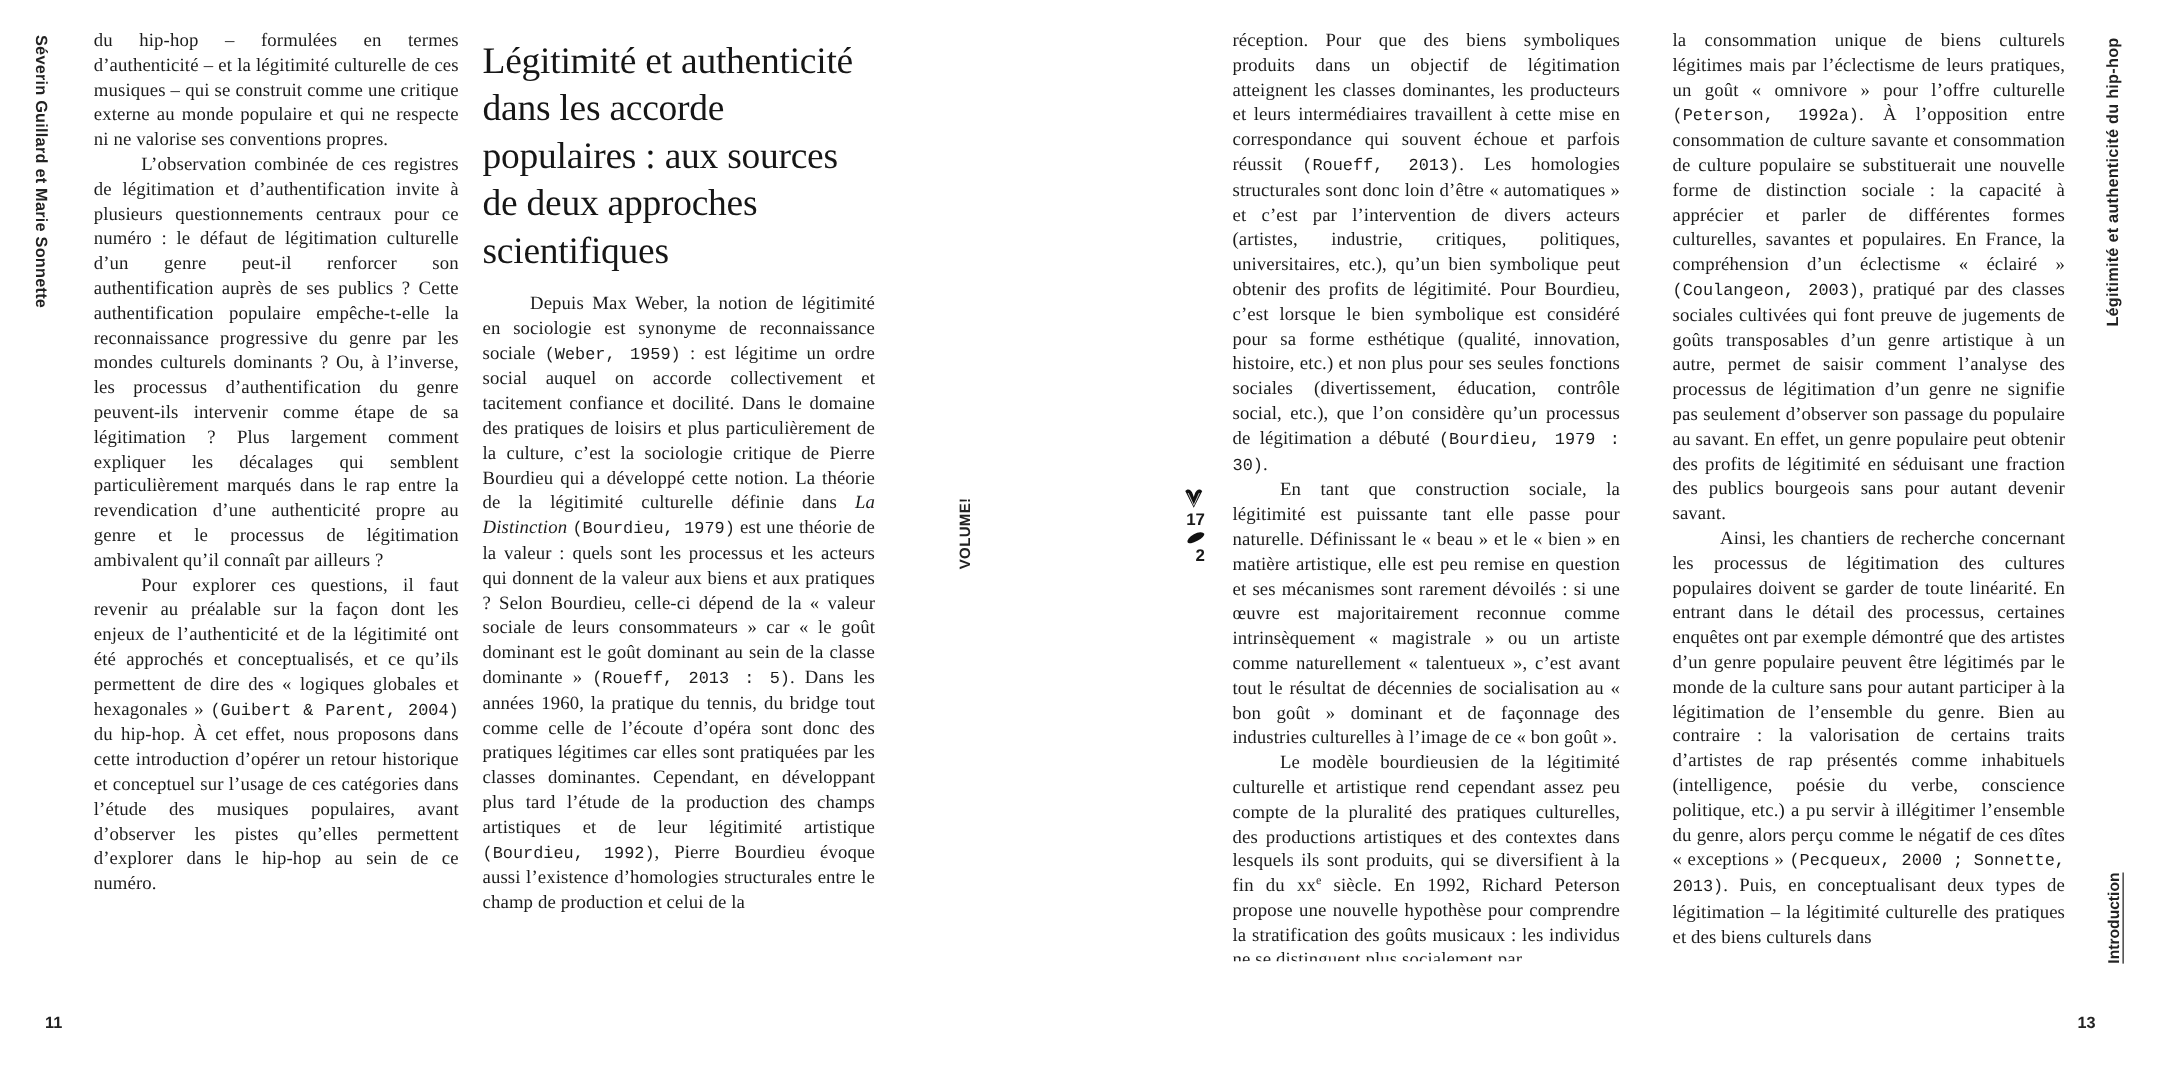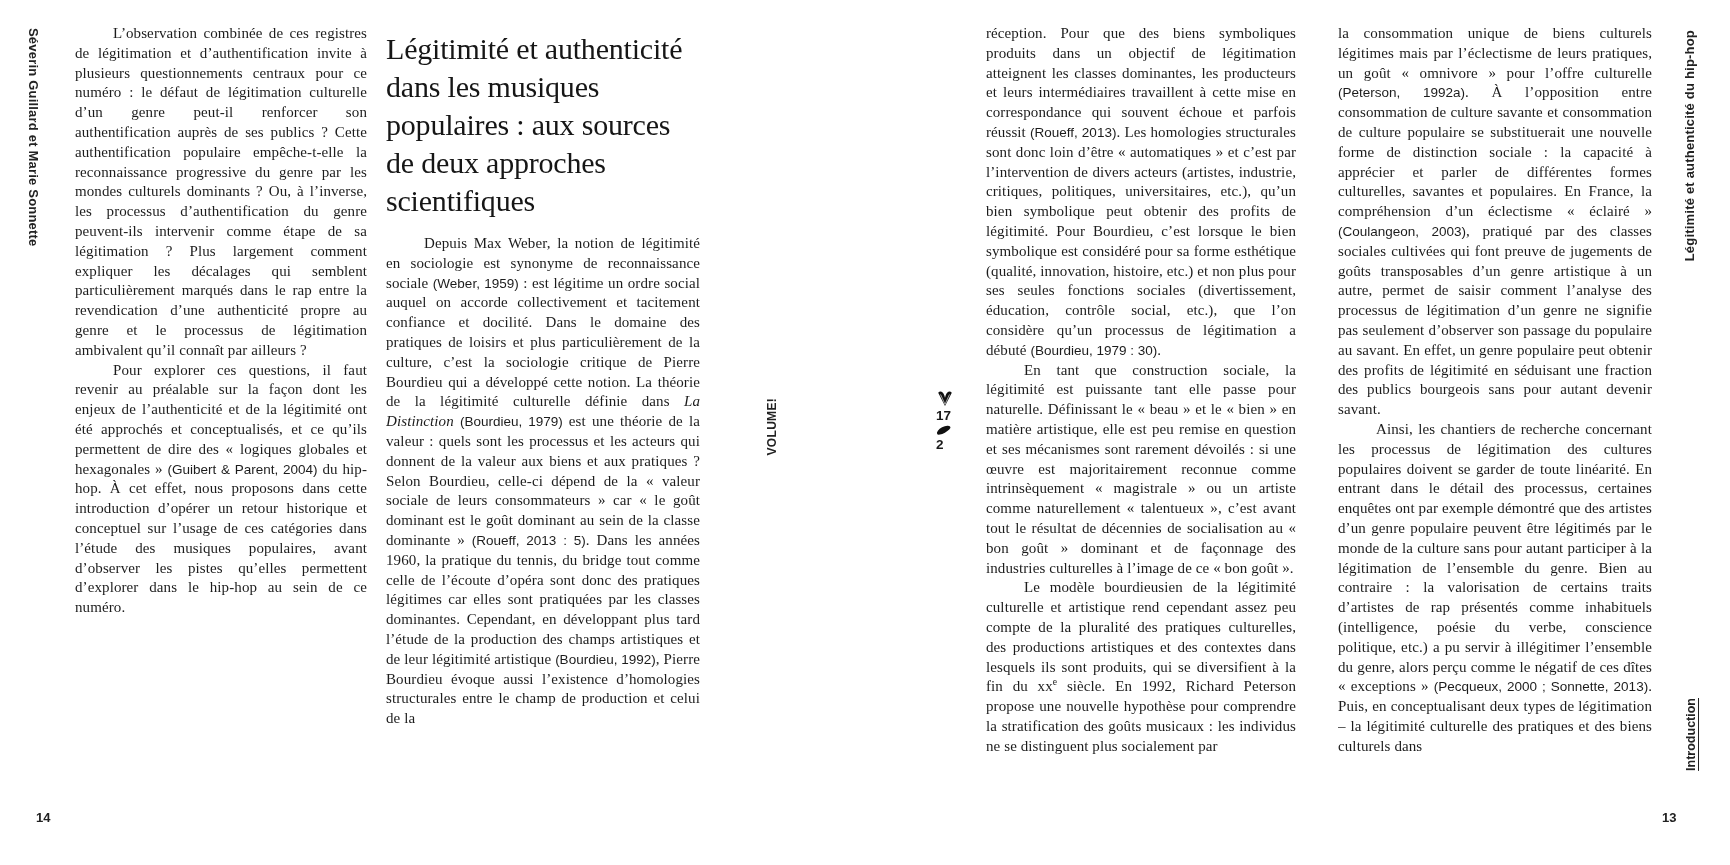--- a/index.html
+++ b/index.html
@@ -18,21 +18,21 @@
   .col1{left:75px;width:292px;}
   .col2{left:386px;width:314px;}
   .col3{left:986px;width:310px;}
   .col4{left:1338px;width:314px;}
   .article-title{
     font-family:"Liberation Serif", serif;
     font-size:30px;line-height:38px;font-weight:500;
     text-align:left;letter-spacing:-0.2px;color:#161616;
     margin:6px 0 14px 0;
   }
-  .seg-cite{font-family:Liberation Sans, sans-serif;font-size:0.9em;letter-spacing:0;}
+  .seg-cite{font-family:Liberation Mono, monospace;font-size:0.9em;letter-spacing:0;}
   .seg-italic{font-style:italic;}
   .seg-sup{vertical-align:super;font-size:0.65em;line-height:0;}
   .vtext{
     position:absolute;
     font-family:"Liberation Sans", sans-serif;
     font-weight:bold;color:#222;
     writing-mode:vertical-rl;
     white-space:nowrap;
   }
   .vtext-up{transform:rotate(180deg);}
@@ -41,44 +41,45 @@
   .right-title-margin{left:1682px;top:30px;font-size:13px;letter-spacing:0.2px;}
   .section-margin{left:1684px;top:698px;font-size:12.5px;text-decoration:underline;}
   .page-number{
     position:absolute;font-family:"Liberation Sans", sans-serif;
     font-weight:bold;font-size:13px;color:#222;
   }
   .page-number-left{left:36px;top:810px;}
   .page-number-right{left:1662px;top:810px;}
   .issue-badge{
     position:absolute;left:936px;top:390px;width:28px;
-    display:flex;flex-direction:column;align-items:flex-start;gap:1px;
+    display:flex;flex-direction:column;align-items:flex-end;gap:1px;
     font-family:"Liberation Sans", sans-serif;font-weight:bold;
     font-size:13.5px;color:#1a1a1a;text-align:center;
   }
   .issue-badge .num{display:block;line-height:15px;}
   .leaf{
     display:block;width:15px;height:6px;background:#111;
     border-radius:50% 50% 50% 50%/60% 60% 40% 40%;
     transform:rotate(-28deg);margin:3px 0;
   }
   .logo-svg{display:block;}
 </style>
 </head>
 <body>
 
 <div class="vtext author-margin">Séverin Guillard et Marie Sonnette</div>
 
 <div class="col col1">
+  <p class="para"><span>du hip-hop –  formulées en termes d’authenticité  – et la légitimité culturelle de ces musiques –  qui se construit comme une critique externe au monde populaire et qui ne respecte ni ne valorise ses conventions propres.</span></p>
   <p class="para indent"><span>L’observation combinée de ces registres de légitimation et d’authentification invite à plusieurs questionnements centraux pour ce numéro : le défaut de légitimation culturelle d’un genre peut-il renforcer son authentification auprès de ses publics ? Cette authentification populaire empêche-t-elle la reconnaissance progressive du genre par les mondes culturels dominants ? Ou, à l’inverse, les processus d’authentification du genre peuvent-ils intervenir comme étape de sa légitimation ? Plus largement comment expliquer les décalages qui semblent particulièrement marqués dans le rap entre la revendication d’une authenticité propre au genre et le processus de légitimation ambivalent qu’il connaît par ailleurs ?</span></p>
   <p class="para indent"><span>Pour explorer ces questions, il faut revenir au préalable sur la façon dont les enjeux de l’authenticité et de la légitimité ont été approchés et conceptualisés, et ce qu’ils permettent de dire des « logiques globales et hexagonales » </span><span class="seg-cite">(Guibert &amp; Parent, 2004)</span><span> du hip-hop. À cet effet, nous proposons dans cette introduction d’opérer un retour historique et conceptuel sur l’usage de ces catégories dans l’étude des musiques populaires, avant d’observer les pistes qu’elles permettent d’explorer dans le hip-hop au sein de ce numéro.</span></p>
 </div>
 
 <div class="col col2">
-  <h1 class="article-title">Légitimité et authenticité dans les musiques populaires : aux sources de deux approches scientifiques</h1>
+  <h1 class="article-title">Légitimité et authenticité dans les accorde populaires : aux sources de deux approches scientifiques</h1>
   <p class="para indent"><span>Depuis Max Weber, la notion de légitimité en sociologie est synonyme de reconnaissance sociale </span><span class="seg-cite">(Weber, 1959)</span><span> : est légitime un ordre social auquel on accorde collectivement et tacitement confiance et docilité. Dans le domaine des pratiques de loisirs et plus particulièrement de la culture, c’est la sociologie critique de Pierre Bourdieu qui a développé cette notion. La théorie de la légitimité culturelle définie dans </span><span class="seg-italic">La Distinction</span><span> </span><span class="seg-cite">(Bourdieu, 1979)</span><span> est une théorie de la valeur : quels sont les processus et les acteurs qui donnent de la valeur aux biens et aux pratiques ? Selon Bourdieu, celle-ci dépend de la « valeur sociale de leurs consommateurs » car « le goût dominant est le goût dominant au sein de la classe dominante » </span><span class="seg-cite">(Roueff, 2013 : 5)</span><span>. Dans les années 1960, la pratique du tennis, du bridge tout comme celle de l’écoute d’opéra sont donc des pratiques légitimes car elles sont pratiquées par les classes dominantes. Cependant, en développant plus tard l’étude de la production des champs artistiques et de leur légitimité artistique </span><span class="seg-cite">(Bourdieu, 1992)</span><span>, Pierre Bourdieu évoque aussi l’existence d’homologies structurales entre le champ de production et celui de la</span></p>
 </div>
 
 <div class="vtext vtext-up volume-label">VOLUME!</div>
 
 <div class="issue-badge">
   <svg class="logo-svg" width="18" height="17" viewBox="0 0 20 19">
     <path d="M10 18 L2.4 3.2 C4.4 0.6 7.8 1.6 9.3 6.2 L10 8.6 L10.7 6.2 C12.2 1.6 15.6 0.6 17.6 3.2 Z" fill="#111"></path>
     <path d="M10 16 L5 5" stroke="#fff" stroke-width="0.7" fill="none"></path>
     <path d="M10 16 L15 5" stroke="#fff" stroke-width="0.7" fill="none"></path>
@@ -95,14 +96,14 @@
 </div>
 
 <div class="col col4">
   <p class="para"><span>la consommation unique de biens culturels légitimes mais par l’éclectisme de leurs pratiques, un goût « omnivore » pour l’offre culturelle </span><span class="seg-cite">(Peterson, 1992a)</span><span>. À l’opposition entre consommation de culture savante et consommation de culture populaire se substituerait une nouvelle forme de distinction sociale : la capacité à apprécier et parler de différentes formes culturelles, savantes et populaires. En France, la compréhension d’un éclectisme « éclairé » </span><span class="seg-cite">(Coulangeon, 2003)</span><span>, pratiqué par des classes sociales cultivées qui font preuve de jugements de goûts transposables d’un genre artistique à un autre, permet de saisir comment l’analyse des processus de légitimation d’un genre ne signifie pas seulement d’observer son passage du populaire au savant. En effet, un genre populaire peut obtenir des profits de légitimité en séduisant une fraction des publics bourgeois sans pour autant devenir savant.</span></p>
   <p class="para indent"><span>Ainsi, les chantiers de recherche concernant les processus de légitimation des cultures populaires doivent se garder de toute linéarité. En entrant dans le détail des processus, certaines enquêtes ont par exemple démontré que des artistes d’un genre populaire peuvent être légitimés par le monde de la culture sans pour autant participer à la légitimation de l’ensemble du genre. Bien au contraire : la valorisation de certains traits d’artistes de rap présentés comme inhabituels (intelligence, poésie du verbe, conscience politique, etc.) a pu servir à illégitimer l’ensemble du genre, alors perçu comme le négatif de ces dîtes « exceptions » </span><span class="seg-cite">(Pecqueux, 2000 ; Sonnette, 2013)</span><span>. Puis, en conceptualisant deux types de légitimation –  la légitimité culturelle des pratiques et des biens culturels dans</span></p>
 </div>
 
 <div class="vtext vtext-up right-title-margin">Légitimité et authenticité du hip-hop</div>
 <div class="vtext vtext-up section-margin">Introduction</div>
 
-<div class="page-number page-number-left">14</div>
+<div class="page-number page-number-left">11</div>
 <div class="page-number page-number-right">13</div>
 
 </body></html>

